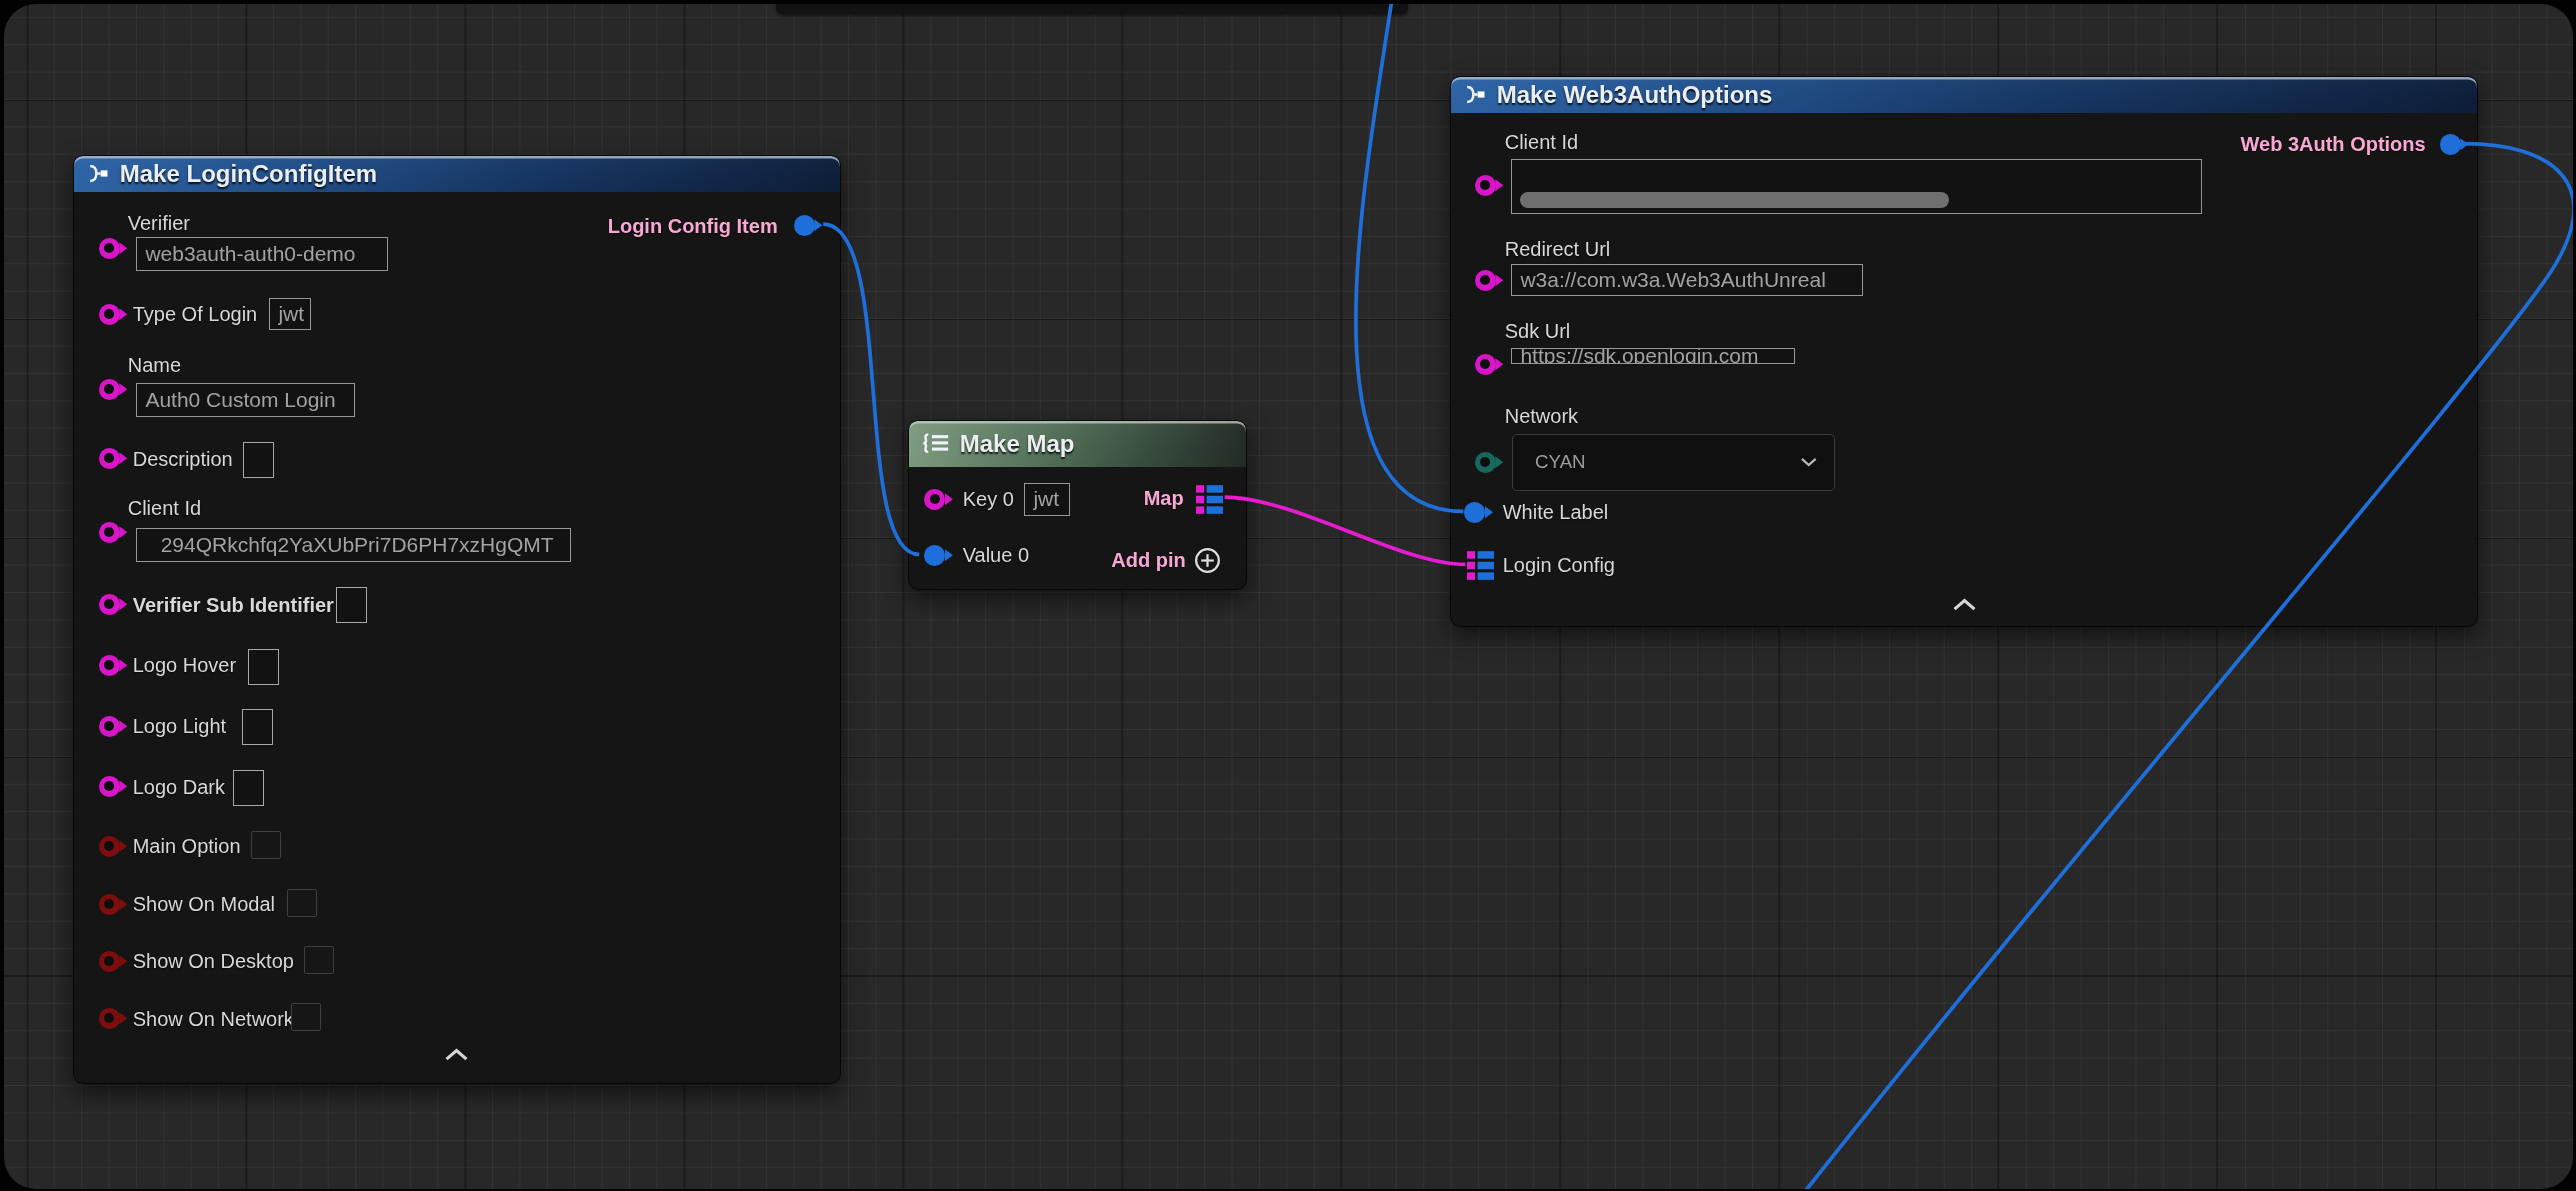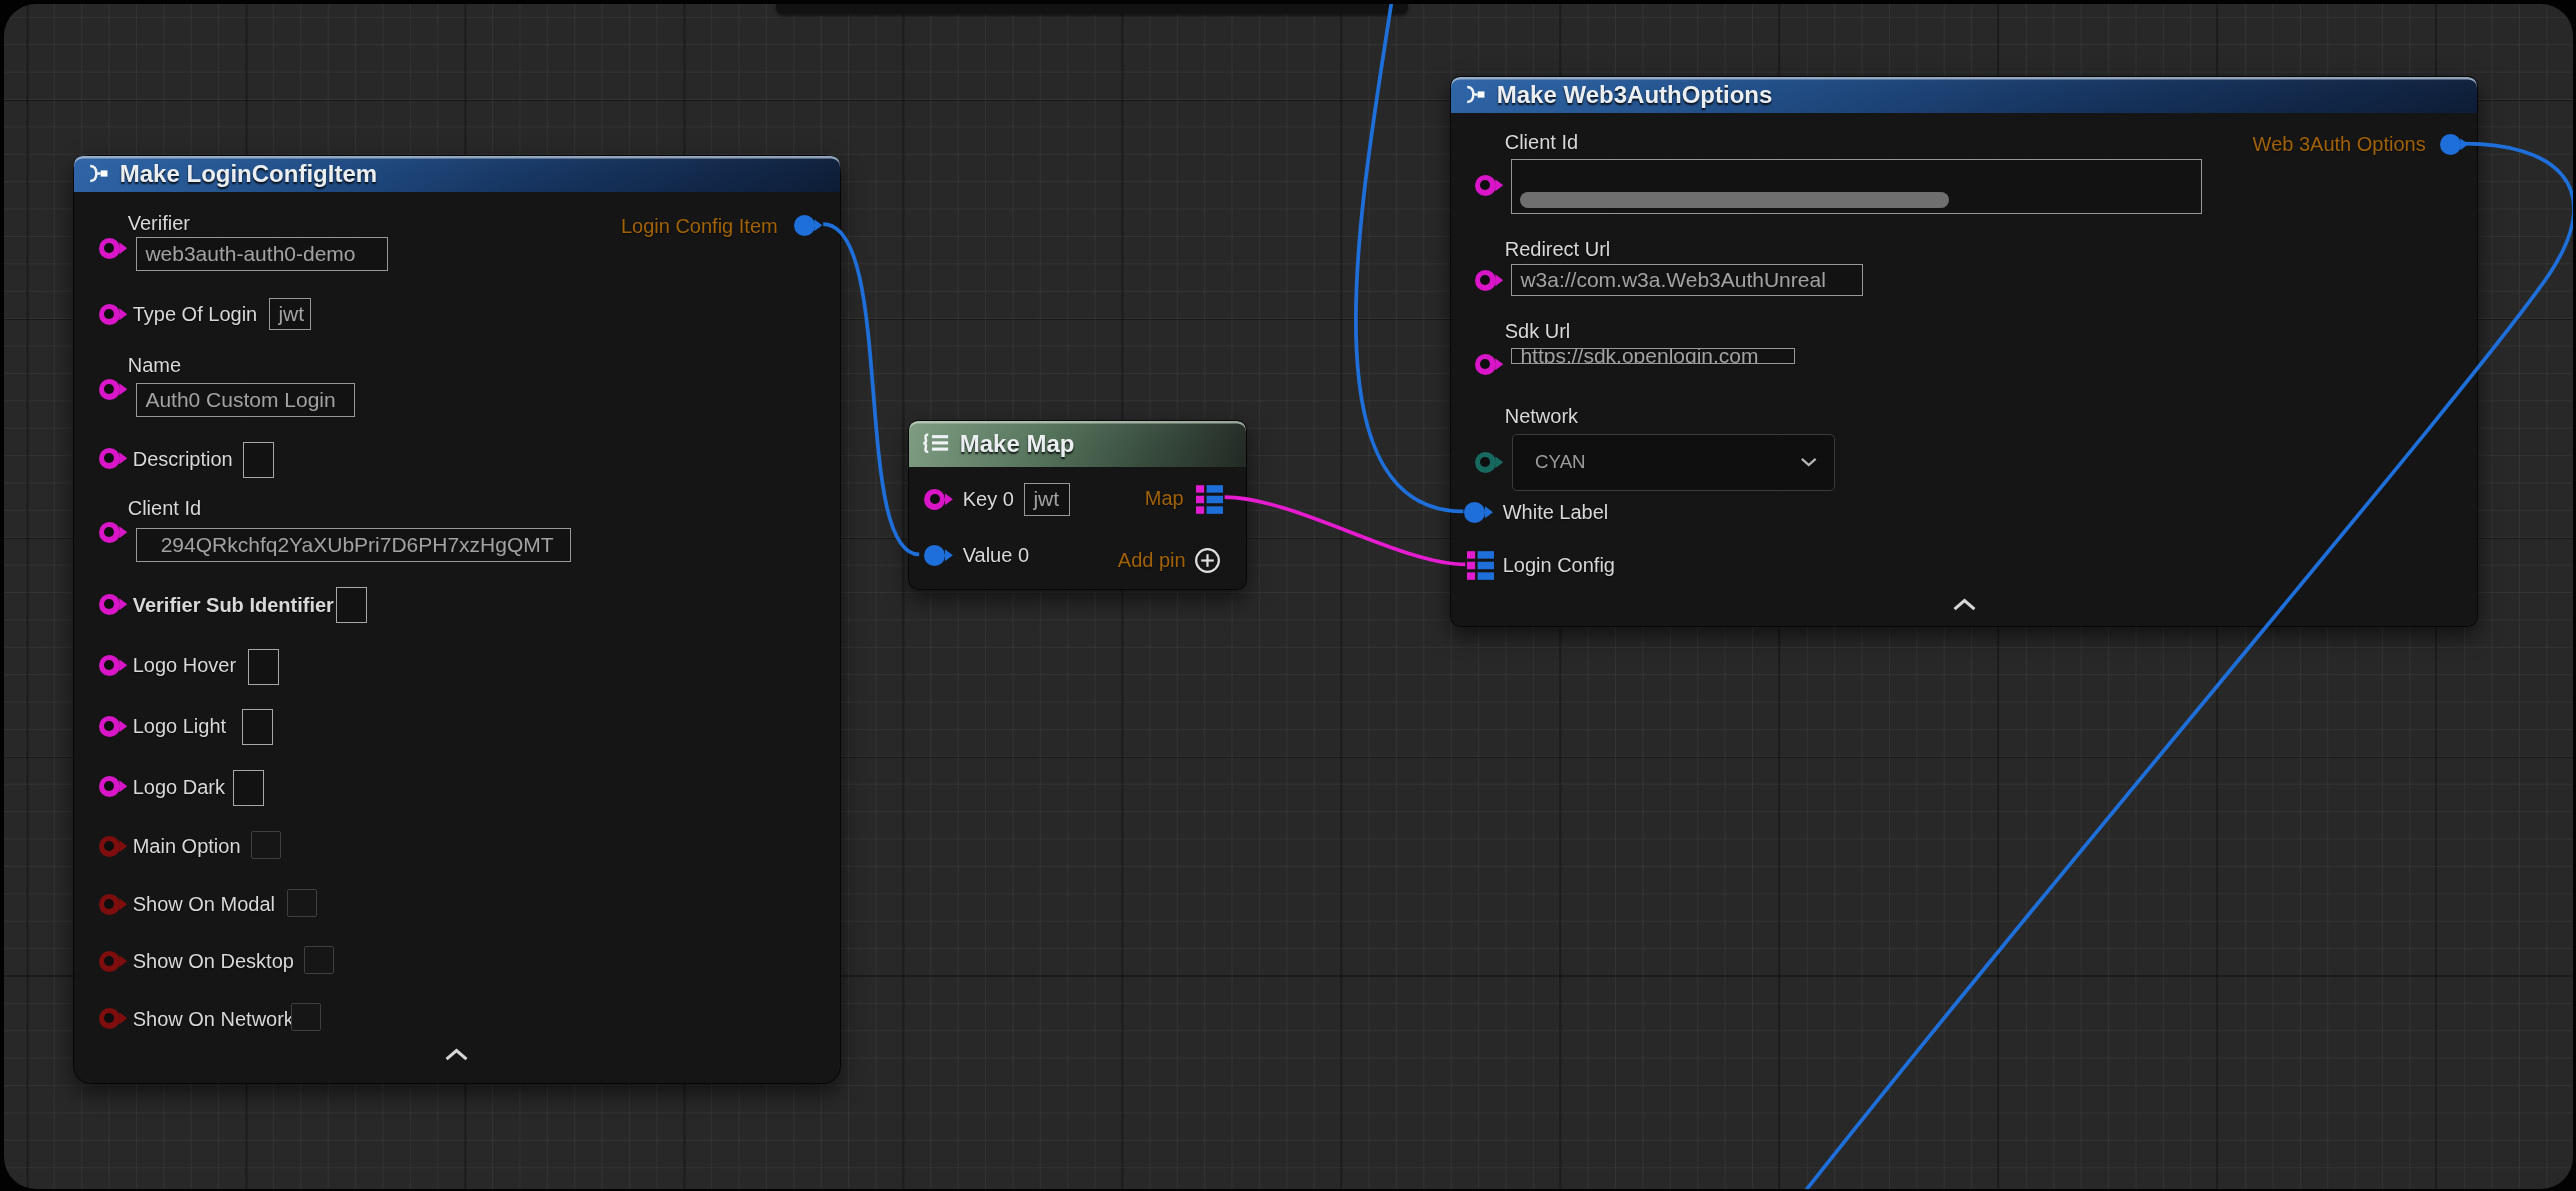--- a/index.html
+++ b/index.html
@@ -36,40 +36,40 @@
   .pin::after{content:"";position:absolute;left:20.6px;top:50%;transform:translateY(-50%);
     width:8px;height:12px;background:var(--c);clip-path:polygon(0 0,100% 50%,0 100%);}
   .tbox{position:absolute;box-sizing:border-box;border:1.2px solid #989898;background:rgba(10,10,10,0.25);
     color:#a2a2a2;font-size:21px;display:flex;align-items:center;padding:0 8.7px;
     white-space:nowrap;overflow:hidden;}
   .ebox{position:absolute;box-sizing:border-box;width:31px;height:36px;border:1.2px solid #a8a8a8;
     background:rgba(10,10,10,0.2);}
   .cbox{position:absolute;box-sizing:border-box;width:30px;height:28px;border:1.2px solid #3f3f3f;
     background:#161616;border-radius:1.9px;}
   .chev{position:absolute;width:25px;height:13.7px;}
-  .rlbl{position:absolute;font-size:20px;color:#a16207;line-height:21px;white-space:nowrap;
-    text-shadow:0 1.2px 1.2px rgba(0,0,0,0.6);}
+  .rlbl{position:absolute;font-size:20px;color:#f9a8d4;line-height:21px;white-space:nowrap;
+    text-shadow:0 1.2px 1.2px rgba(0,0,0,0.6);font-weight:bold;}
   svg.icon{display:block;}
   #wires{position:absolute;left:0;top:0;width:2576px;height:1192px;pointer-events:none;}
   #stub-node{position:absolute;left:772px;top:0;width:632px;height:10px;background:#121212;
     border-radius:0 0 6.2px 6.2px;box-shadow:0 1.9px 3.7px rgba(0,0,0,0.5);}
   .dd{position:absolute;box-sizing:border-box;background:#0f0f0f;border:1.2px solid #3c3c3c;border-radius:5px;
     display:flex;align-items:center;justify-content:space-between;padding:0 16px 0 22.4px;}
   .dd span{font-size:18.7px;color:#9c9c9c;}
   .scrollbar{position:absolute;background:#6f6f6f;border-radius:8px;}
 </style>
 </head>
 <body>
 
 <div id="frame">
 <div id="canvas">
 
   <div id="stub-node"></div>
 
-  <div class="node" style="left:69px;top:151px;width:766px;height:927px;border-radius:18px;">
+  <div class="node" style="left:69px;top:151px;width:766px;height:927px;">
     <div class="hdr hdr-blue">
       <svg class="icon" width="22.4" height="21" viewBox="0 0 36 34">
         <path d="M5 5 Q15 5 15 17 Q15 29 5 29" fill="none" stroke="#eef2f6" stroke-width="4"></path>
         <path d="M15 17 L22 17" stroke="#eef2f6" stroke-width="4"></path>
         <rect x="22" y="12" width="11" height="10" fill="#ffffff"></rect>
       </svg>
       <span class="title">Make LoginConfigItem</span>
     </div>
 
     <div class="rlbl" style="right:62px;top:60px;">Login Config Item</div>

